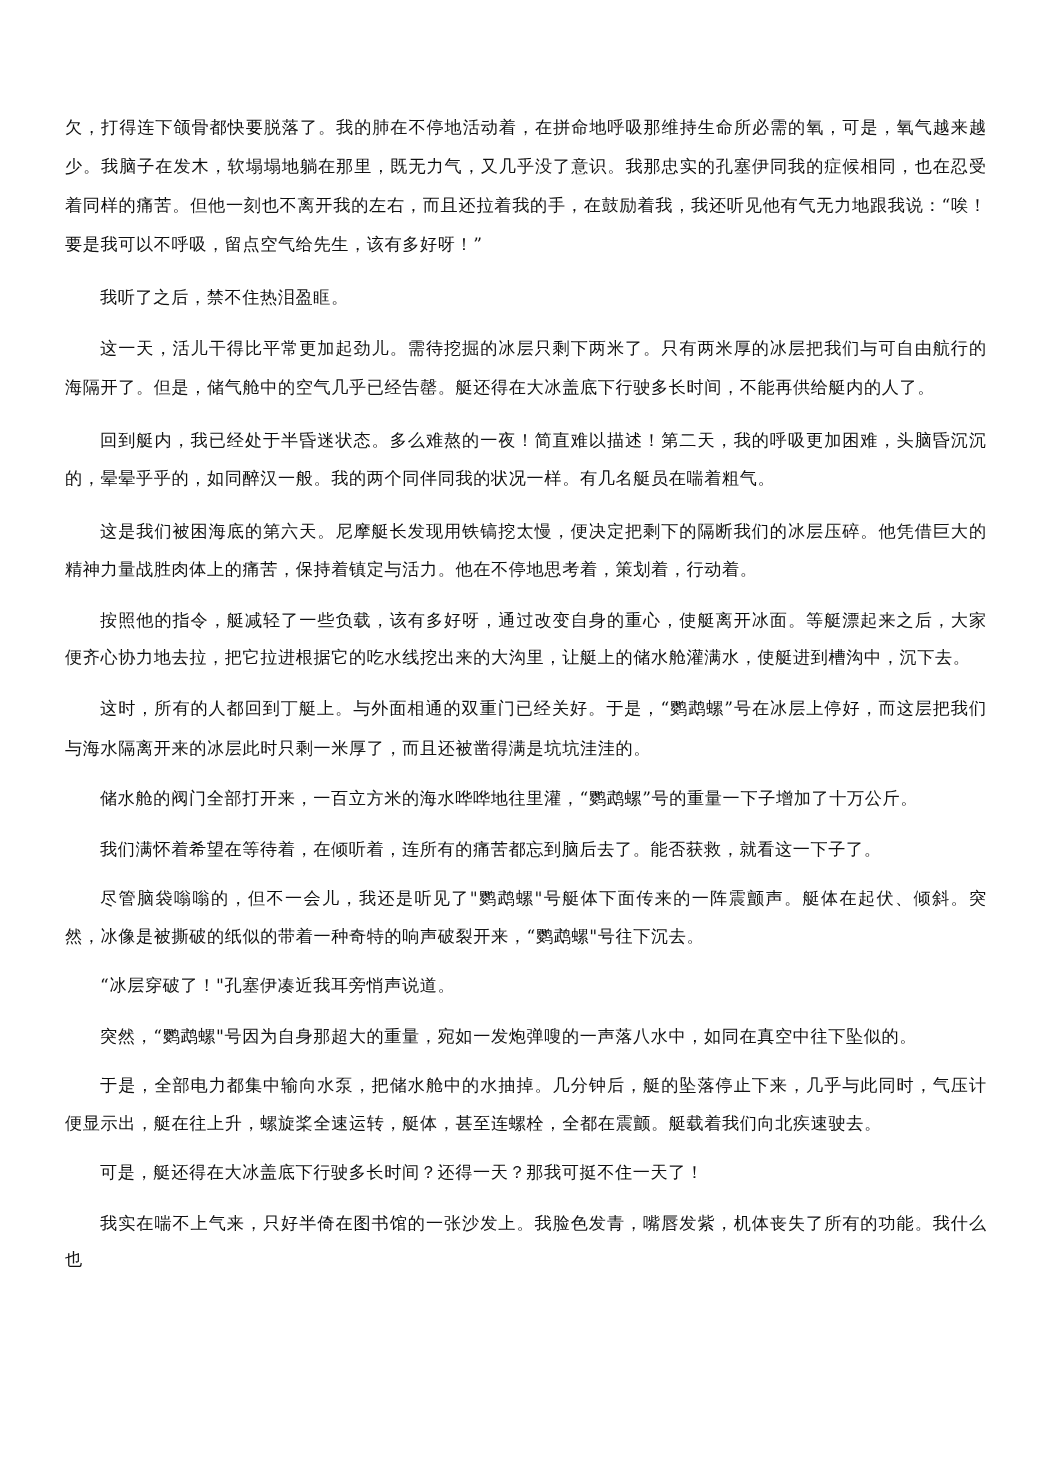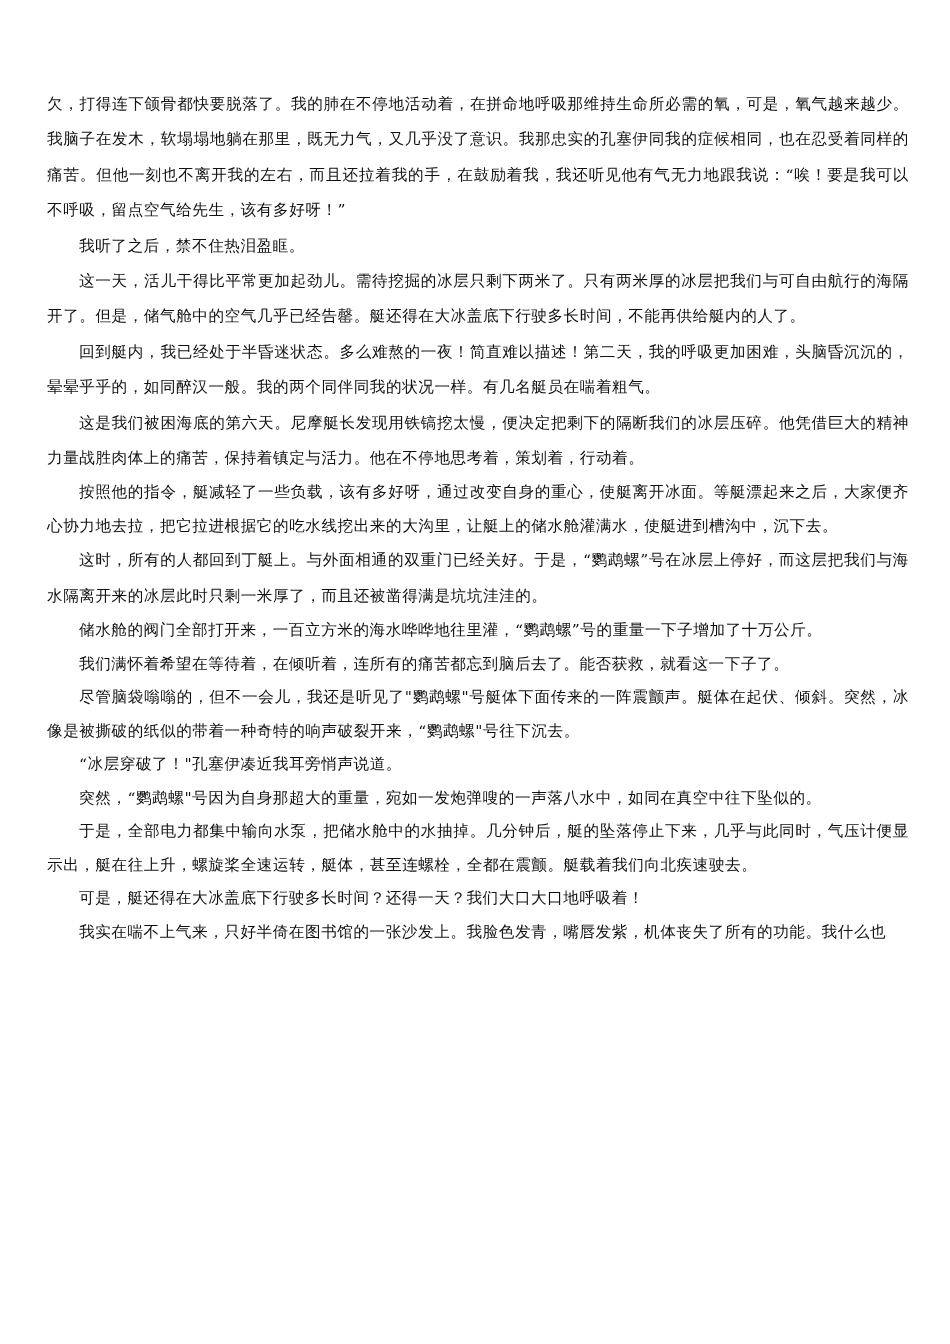--- a/index.html
+++ b/index.html
@@ -15,21 +15,21 @@
     font-family: "DejaVu Serif", "Liberation Serif", serif;
     color: #111111;
   }
   .page {
     position: absolute;
     left: 47px;
     top: 87px;
     width: 862px;
   }
   .para {
-    margin: 0;
+    margin: 12px;
     font-size: 15.6px;
     line-height: 35.4px;
     text-align: justify;
     text-justify: inter-character;
     letter-spacing: 0.55px;
     word-break: break-all;
   }
   .para.indent {
     text-indent: 32px;
   }
@@ -47,15 +47,15 @@
   <p class="para indent">回到艇内，我已经处于半昏迷状态。多么难熬的一夜！简直难以描述！第二天，我的呼吸更加困难，头脑昏沉沉的，晕晕乎乎的，如同醉汉一般。我的两个同伴同我的状况一样。有几名艇员在喘着粗气。</p>
   <p class="para indent">这是我们被困海底的第六天。尼摩艇长发现用铁镐挖太慢，便决定把剩下的隔断我们的冰层压碎。他凭借巨大的精神力量战胜肉体上的痛苦，保持着镇定与活力。他在不停地思考着，策划着，行动着。</p>
   <p class="para indent tight">按照他的指令，艇减轻了一些负载，该有多好呀，通过改变自身的重心，使艇离开冰面。等艇漂起来之后，大家便齐心协力地去拉，把它拉进根据它的吃水线挖出来的大沟里，让艇上的储水舱灌满水，使艇进到槽沟中，沉下去。</p>
   <p class="para indent">这时，所有的人都回到丁艇上。与外面相通的双重门已经关好。于是，“鹦鹉螺”号在冰层上停好，而这层把我们与海水隔离开来的冰层此时只剩一米厚了，而且还被凿得满是坑坑洼洼的。</p>
   <p class="para indent tight">储水舱的阀门全部打开来，一百立方米的海水哗哗地往里灌，“鹦鹉螺”号的重量一下子增加了十万公斤。</p>
   <p class="para indent tight">我们满怀着希望在等待着，在倾听着，连所有的痛苦都忘到脑后去了。能否获救，就看这一下子了。</p>
   <p class="para indent tight">尽管脑袋嗡嗡的，但不一会儿，我还是听见了"鹦鹉螺"号艇体下面传来的一阵震颤声。艇体在起伏、倾斜。突然，冰像是被撕破的纸似的带着一种奇特的响声破裂开来，“鹦鹉螺"号往下沉去。</p>
   <p class="para indent tight">“冰层穿破了！"孔塞伊凑近我耳旁悄声说道。</p>
   <p class="para indent tight">突然，“鹦鹉螺"号因为自身那超大的重量，宛如一发炮弹嗖的一声落八水中，如同在真空中往下坠似的。</p>
   <p class="para indent tight">于是，全部电力都集中输向水泵，把储水舱中的水抽掉。几分钟后，艇的坠落停止下来，几乎与此同时，气压计便显示出，艇在往上升，螺旋桨全速运转，艇体，甚至连螺栓，全都在震颤。艇载着我们向北疾速驶去。</p>
-  <p class="para indent tight">可是，艇还得在大冰盖底下行驶多长时间？还得一天？我们大口大口地呼吸着！</p>
+  <p class="para indent tight">可是，艇还得在大冰盖底下行驶多长时间？还得一天？那我可挺不住一天了！</p>
   <p class="para indent tight">我实在喘不上气来，只好半倚在图书馆的一张沙发上。我脸色发青，嘴唇发紫，机体丧失了所有的功能。我什么也</p>
 </div>
 
 </body></html>

